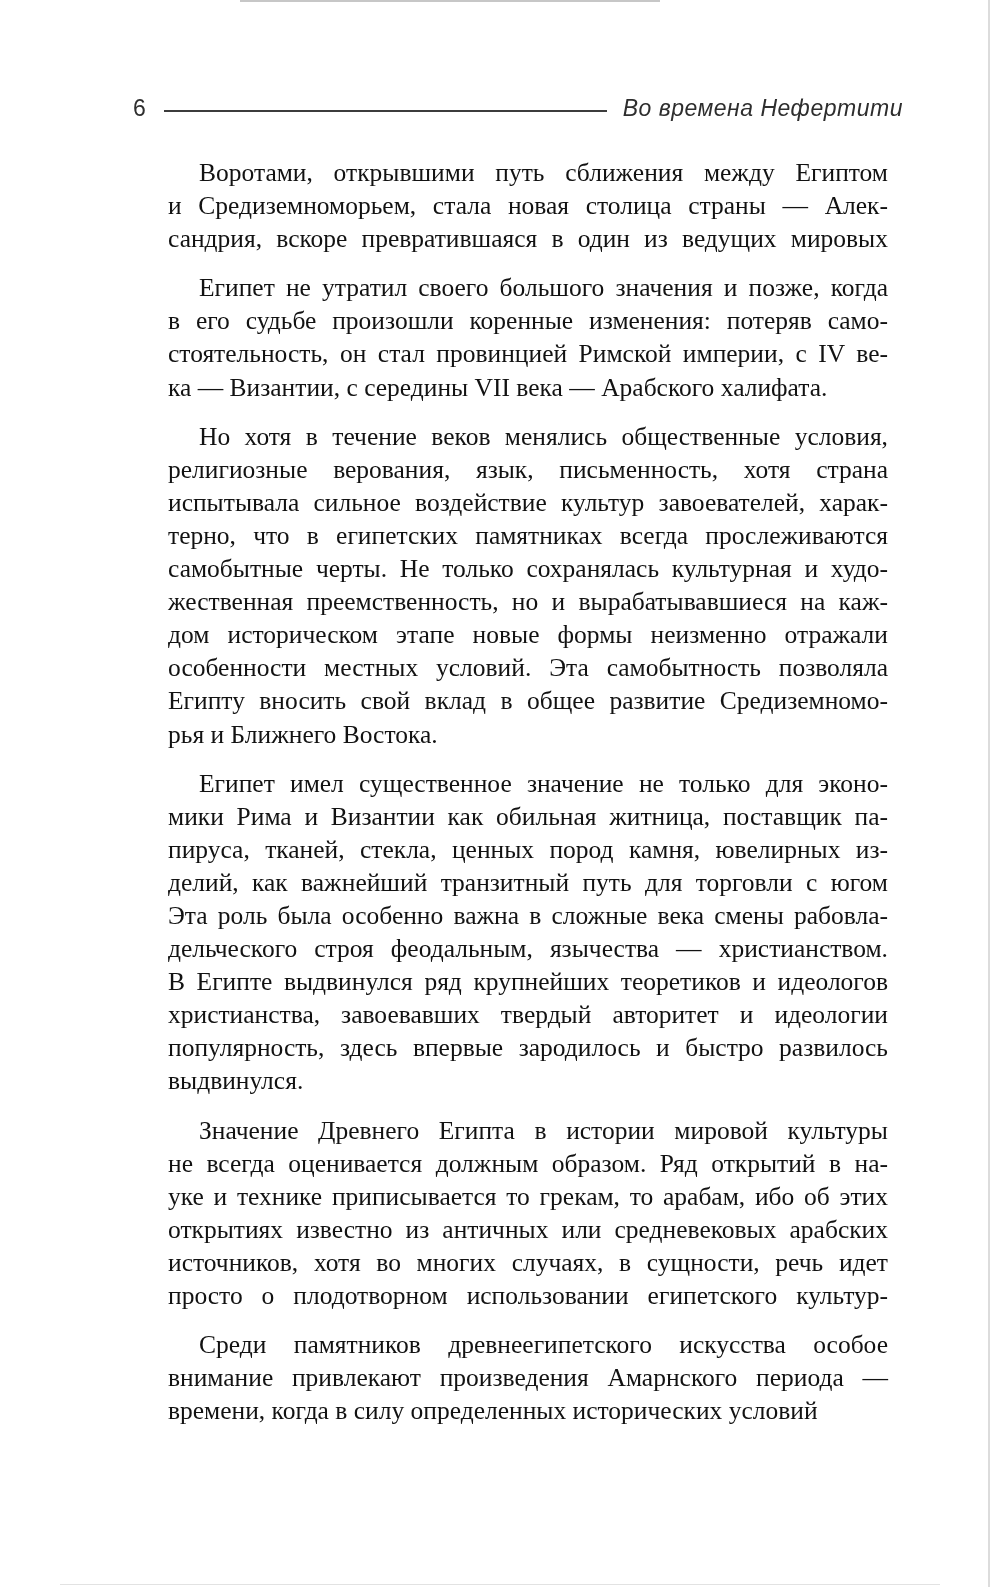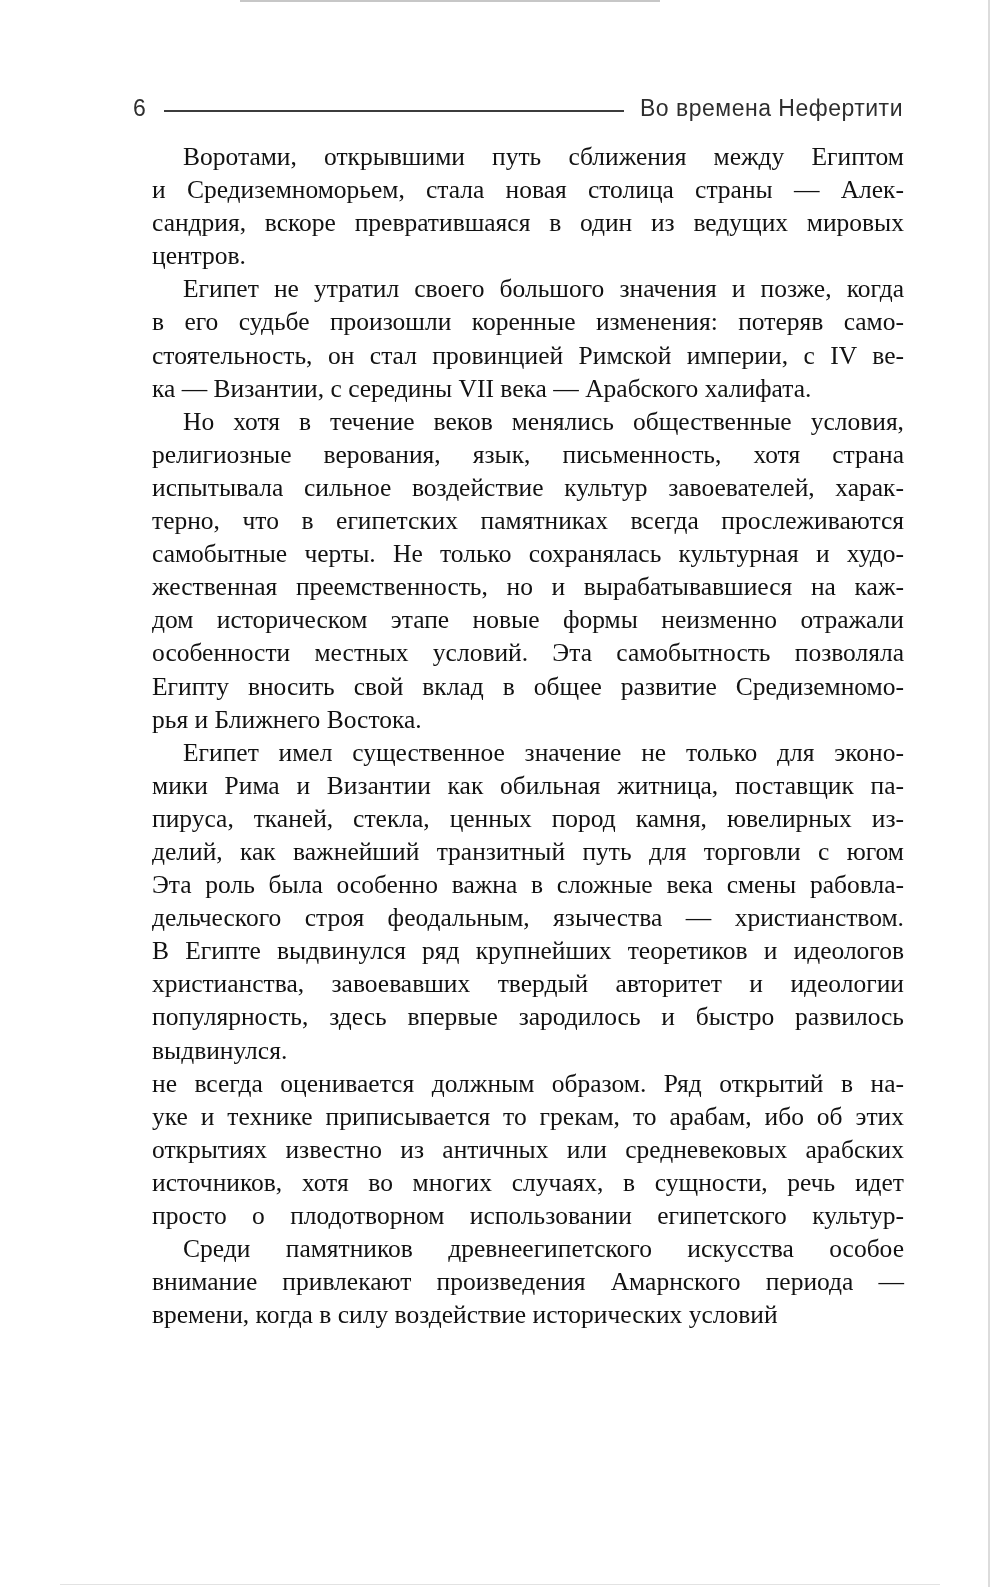--- a/index.html
+++ b/index.html
@@ -53,31 +53,32 @@
   .head-rule {
     flex: 1 1 auto;
     height: 2px;
     background: #3c3c3c;
     margin-top: 4px;
     margin-right: 16px;
   }
   .running-title {
     flex: 0 0 auto;
     letter-spacing: 0.5px;
+    font-style: italic;
   }
   .text-block {
     position: absolute;
     top: 140px;
     left: 152px;
     width: 752px;
     font-size: 25.5px;
     line-height: 33.1px;
     color: #121212;
   }
-  .para { margin: 0; padding: 0; }
+  .para { margin: 16px; padding: 0; }
   .line {
     text-align: justify;
     text-align-last: justify;
   }
   .line.first {
     text-indent: 31px;
   }
   .line.last {
     text-align-last: left;
   }
@@ -94,21 +95,20 @@
     <span class="page-num">6</span>
     <span class="head-rule"></span>
     <span class="running-title">Во времена Нефертити</span>
   </header>
 
   <main class="text-block" id="text-block">
       <div class="para">
         <div class="line first">Воротами, открывшими путь сближения между Египтом</div>
         <div class="line">и Средиземноморьем, стала новая столица страны — Алек-</div>
         <div class="line">сандрия, вскоре превратившаяся в один из ведущих мировых</div>
-        <div class="line last">центров.</div>
       </div>
       <div class="para">
         <div class="line first">Египет не утратил своего большого значения и позже, когда</div>
         <div class="line">в его судьбе произошли коренные изменения: потеряв само-</div>
         <div class="line">стоятельность, он стал провинцией Римской империи, с IV ве-</div>
         <div class="line last">ка — Византии, с середины VII века — Арабского халифата.</div>
       </div>
       <div class="para">
         <div class="line first">Но хотя в течение веков менялись общественные условия,</div>
         <div class="line">религиозные верования, язык, письменность, хотя страна</div>
@@ -127,25 +127,26 @@
         <div class="line">пируса, тканей, стекла, ценных пород камня, ювелирных из-</div>
         <div class="line">делий, как важнейший транзитный путь для торговли с югом</div>
         <div class="line">Эта роль была особенно важна в сложные века смены рабовла-</div>
         <div class="line">дельческого строя феодальным, язычества — христианством.</div>
         <div class="line">В Египте выдвинулся ряд крупнейших теоретиков и идеологов</div>
         <div class="line">христианства, завоевавших твердый авторитет и идеологии</div>
         <div class="line">популярность, здесь впервые зародилось и быстро развилось</div>
         <div class="line last">выдвинулся.</div>
       </div>
       <div class="para">
+        <div class="line first">Значение Древнего Египта в истории мировой культуры</div>
         <div class="line">не всегда оценивается должным образом. Ряд открытий в на-</div>
         <div class="line">уке и технике приписывается то грекам, то арабам, ибо об этих</div>
         <div class="line">открытиях известно из античных или средневековых арабских</div>
         <div class="line">источников, хотя во многих случаях, в сущности, речь идет</div>
         <div class="line">просто о плодотворном использовании египетского культур-</div>
       </div>
       <div class="para">
         <div class="line first">Среди памятников древнеегипетского искусства особое</div>
         <div class="line">внимание привлекают произведения Амарнского периода —</div>
-        <div class="line last">времени, когда в силу воздействие исторических условий</div>
+        <div class="line last">времени, когда в силу определенных исторических условий</div>
       </div>
     </main>
 </div>
 
 </body></html>

